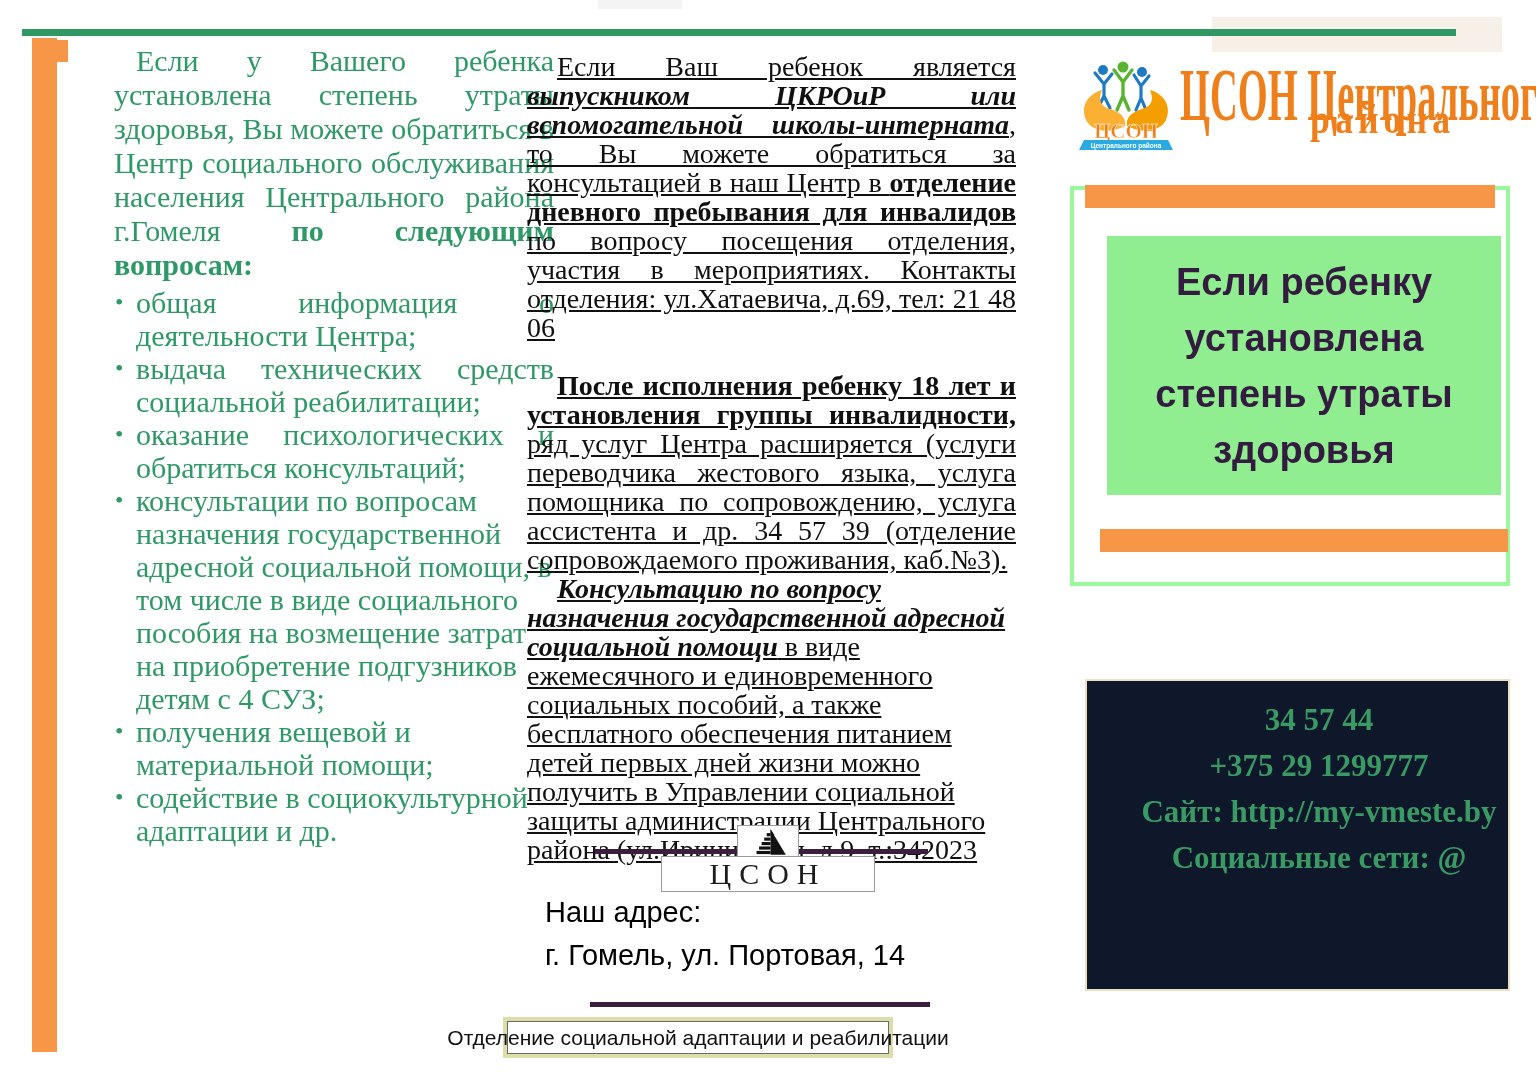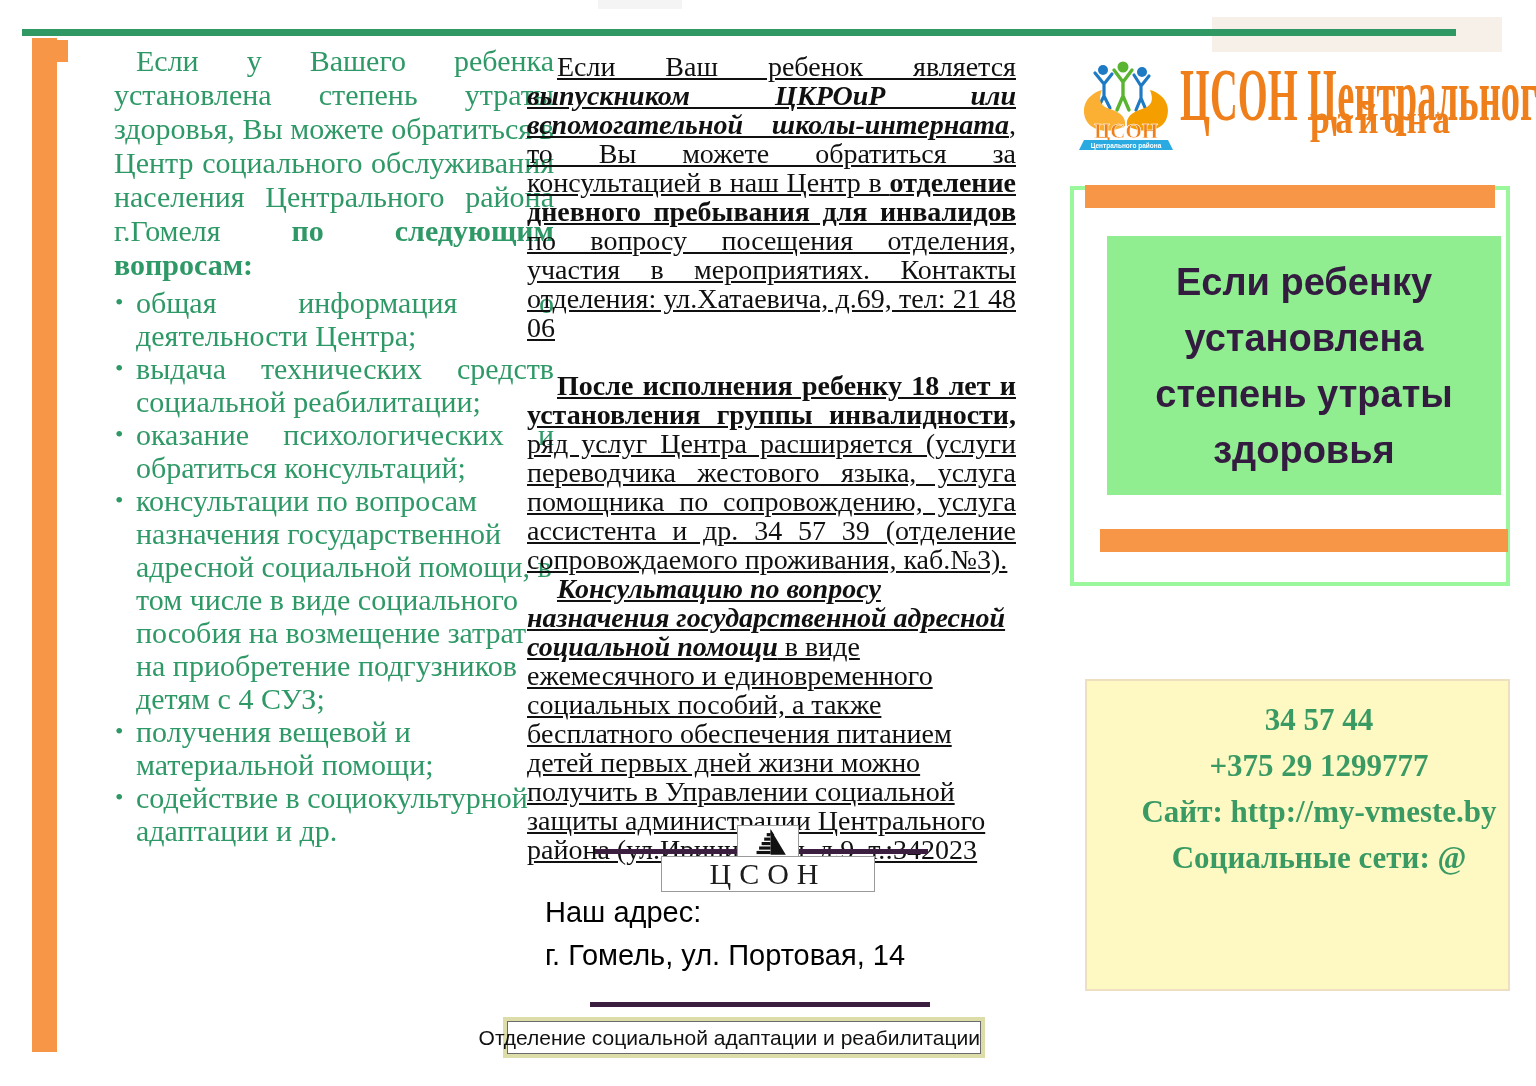--- a/index.html
+++ b/index.html
@@ -57,24 +57,24 @@
     font-size:30px; letter-spacing:8px; color:#1c1c1c;
     display:flex; align-items:center; justify-content:center;
   }
   .addr-label, .addr-value {
     font-family:"Liberation Sans", sans-serif; font-weight:normal;
     font-size:29px; color:#000;
   }
   .addr-label { left:545px; top:896px; }
   .addr-value { left:545px; top:939px; }
   .dept-box {
-    left:507px; top:1021px; width:474px; height:33px;
+    left:507px; top:1021px; width:382px; height:33px;
     background:#fff; border:1px solid #6b6b6b;
     box-shadow:0 0 0 4px #dcdda9;
-    display:flex; align-items:center; justify-content:flex-end;
+    display:flex; align-items:center; justify-content:center;
     font-family:"Liberation Sans", sans-serif; font-size:21px; color:#111;
     white-space:nowrap;
   }
 
   
   .emblem { left:1076px; top:58px; width:100px; height:92px; }
   .wordmark1 {
     left:1180px; top:58px; font-family:"Liberation Serif", serif;
     font-weight:bold; font-size:74px; line-height:1; color:#ef7f1a;
     transform:scaleX(0.52); transform-origin:left top; white-space:nowrap;
@@ -93,21 +93,21 @@
   .card-title-box {
     left:1107px; top:236px; width:394px; height:259px; background:#90ee90;
     display:flex; flex-direction:column; justify-content:center; align-items:center;
     font-family:"Liberation Sans", sans-serif; font-weight:bold;
     font-size:38px; line-height:56px; color:#331c40; text-align:center;
   }
 
   
   .contact-box {
     left:1085px; top:679px; width:425px; height:312px;
-    background:#fef9c3; border:2px solid #eedfc1;
+    background:#0f172a; border:2px solid #eedfc1;
     padding-top:16px; text-align:center;
     font-family:"Liberation Serif", serif; font-weight:bold;
     font-size:31px; line-height:46px; color:#3a9a63;padding-left:43px;
   }
 </style>
 </head>
 <body>
 
 <div class="page">
 

